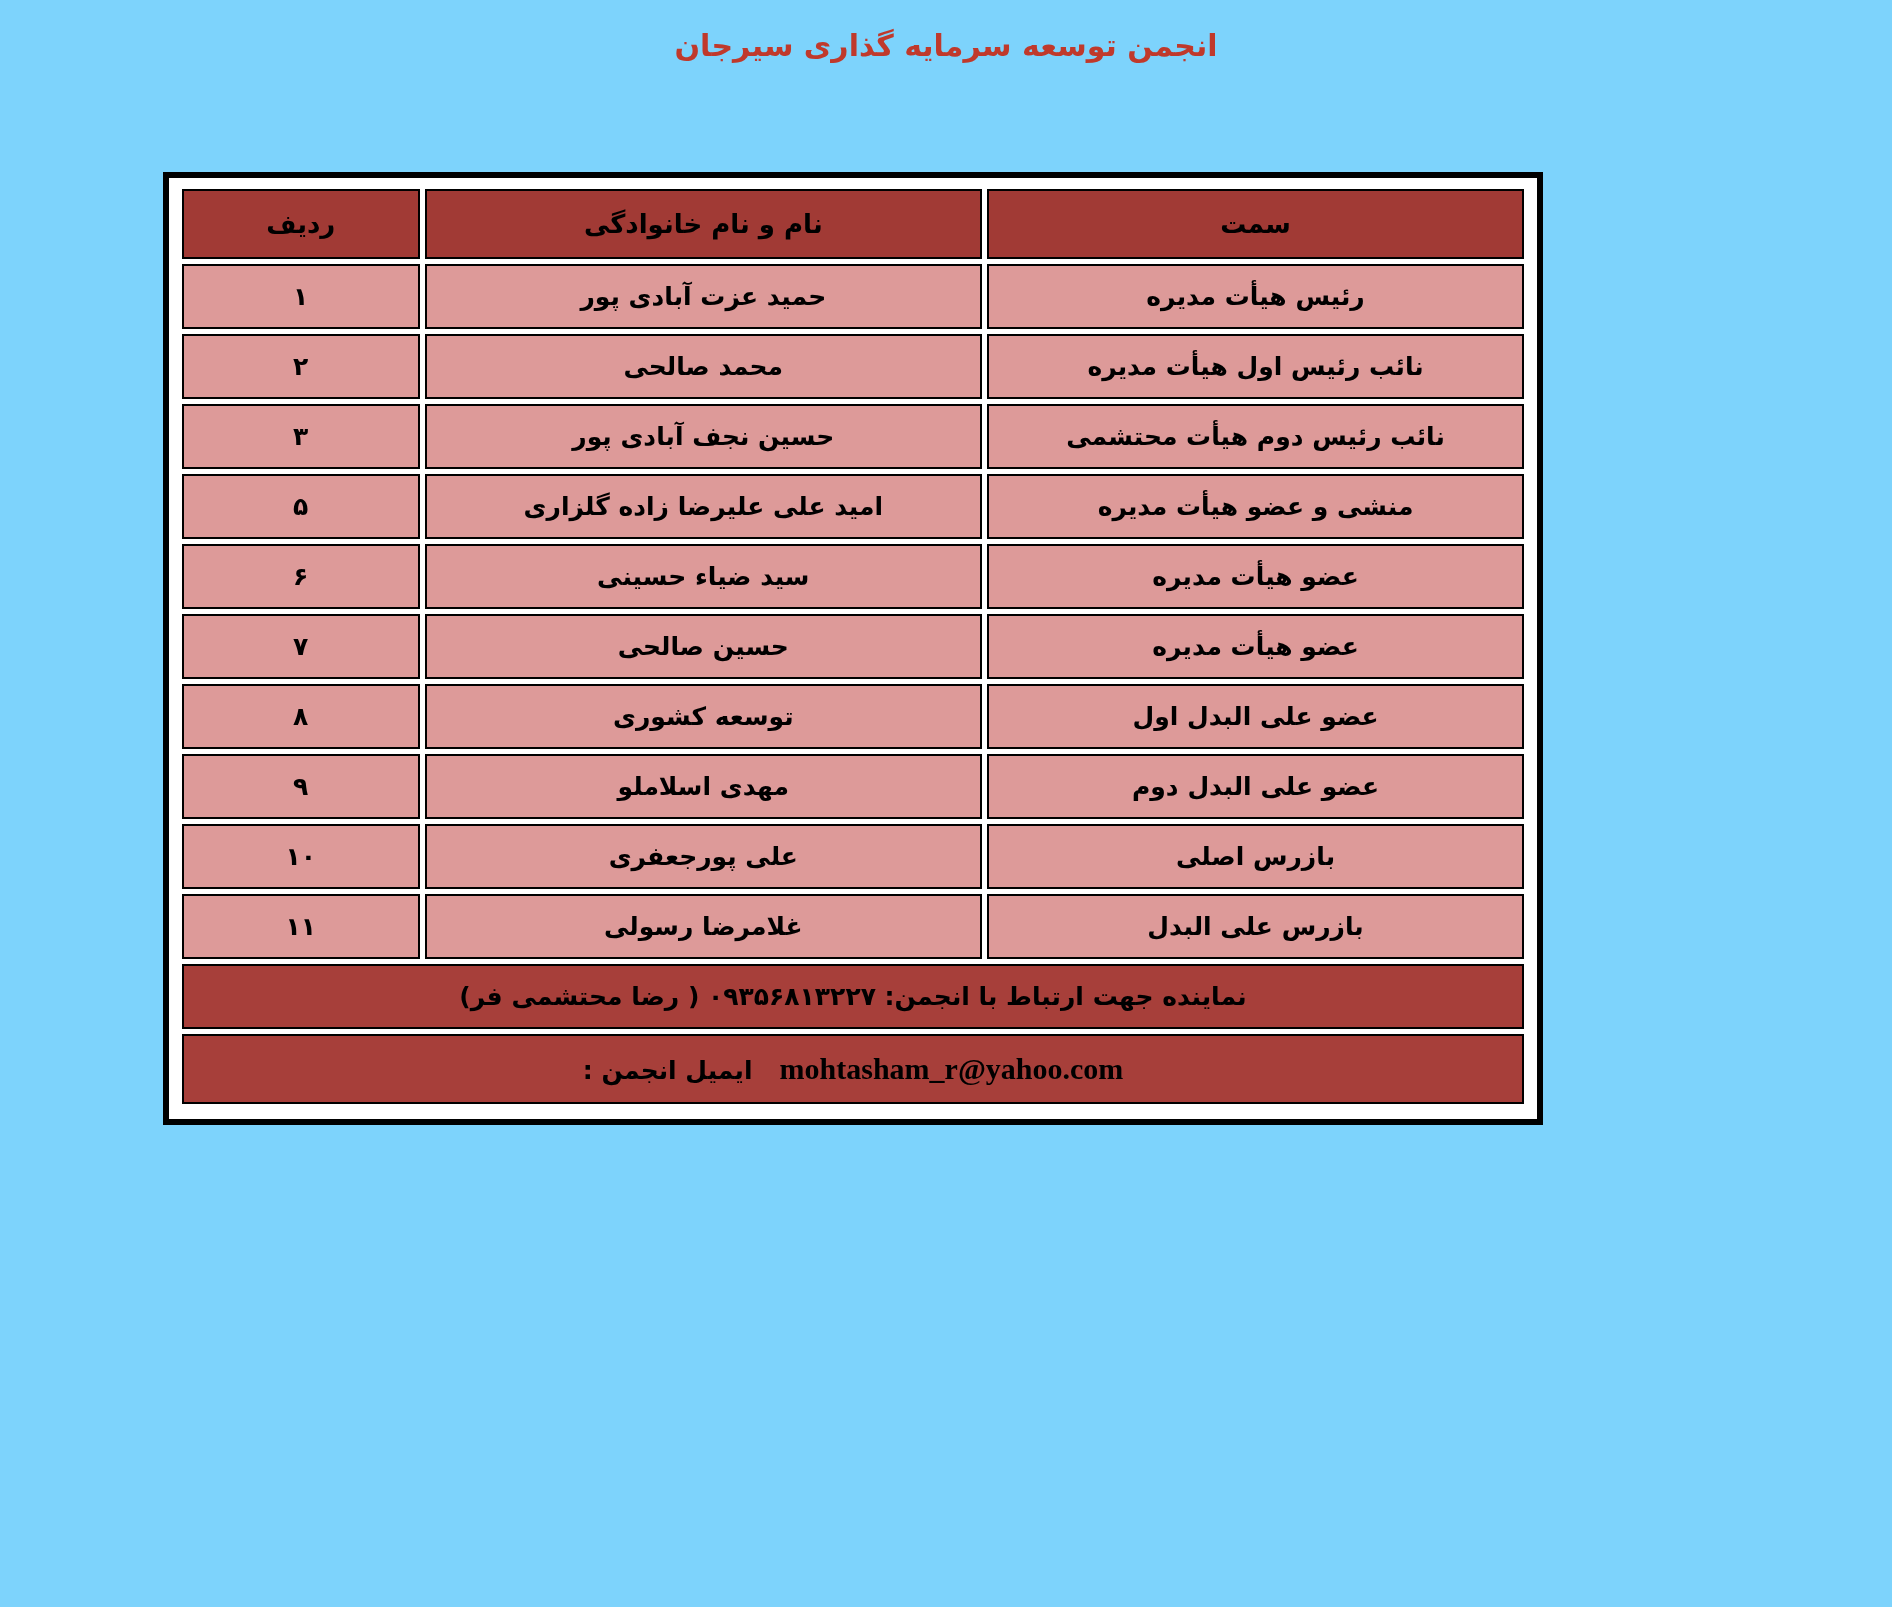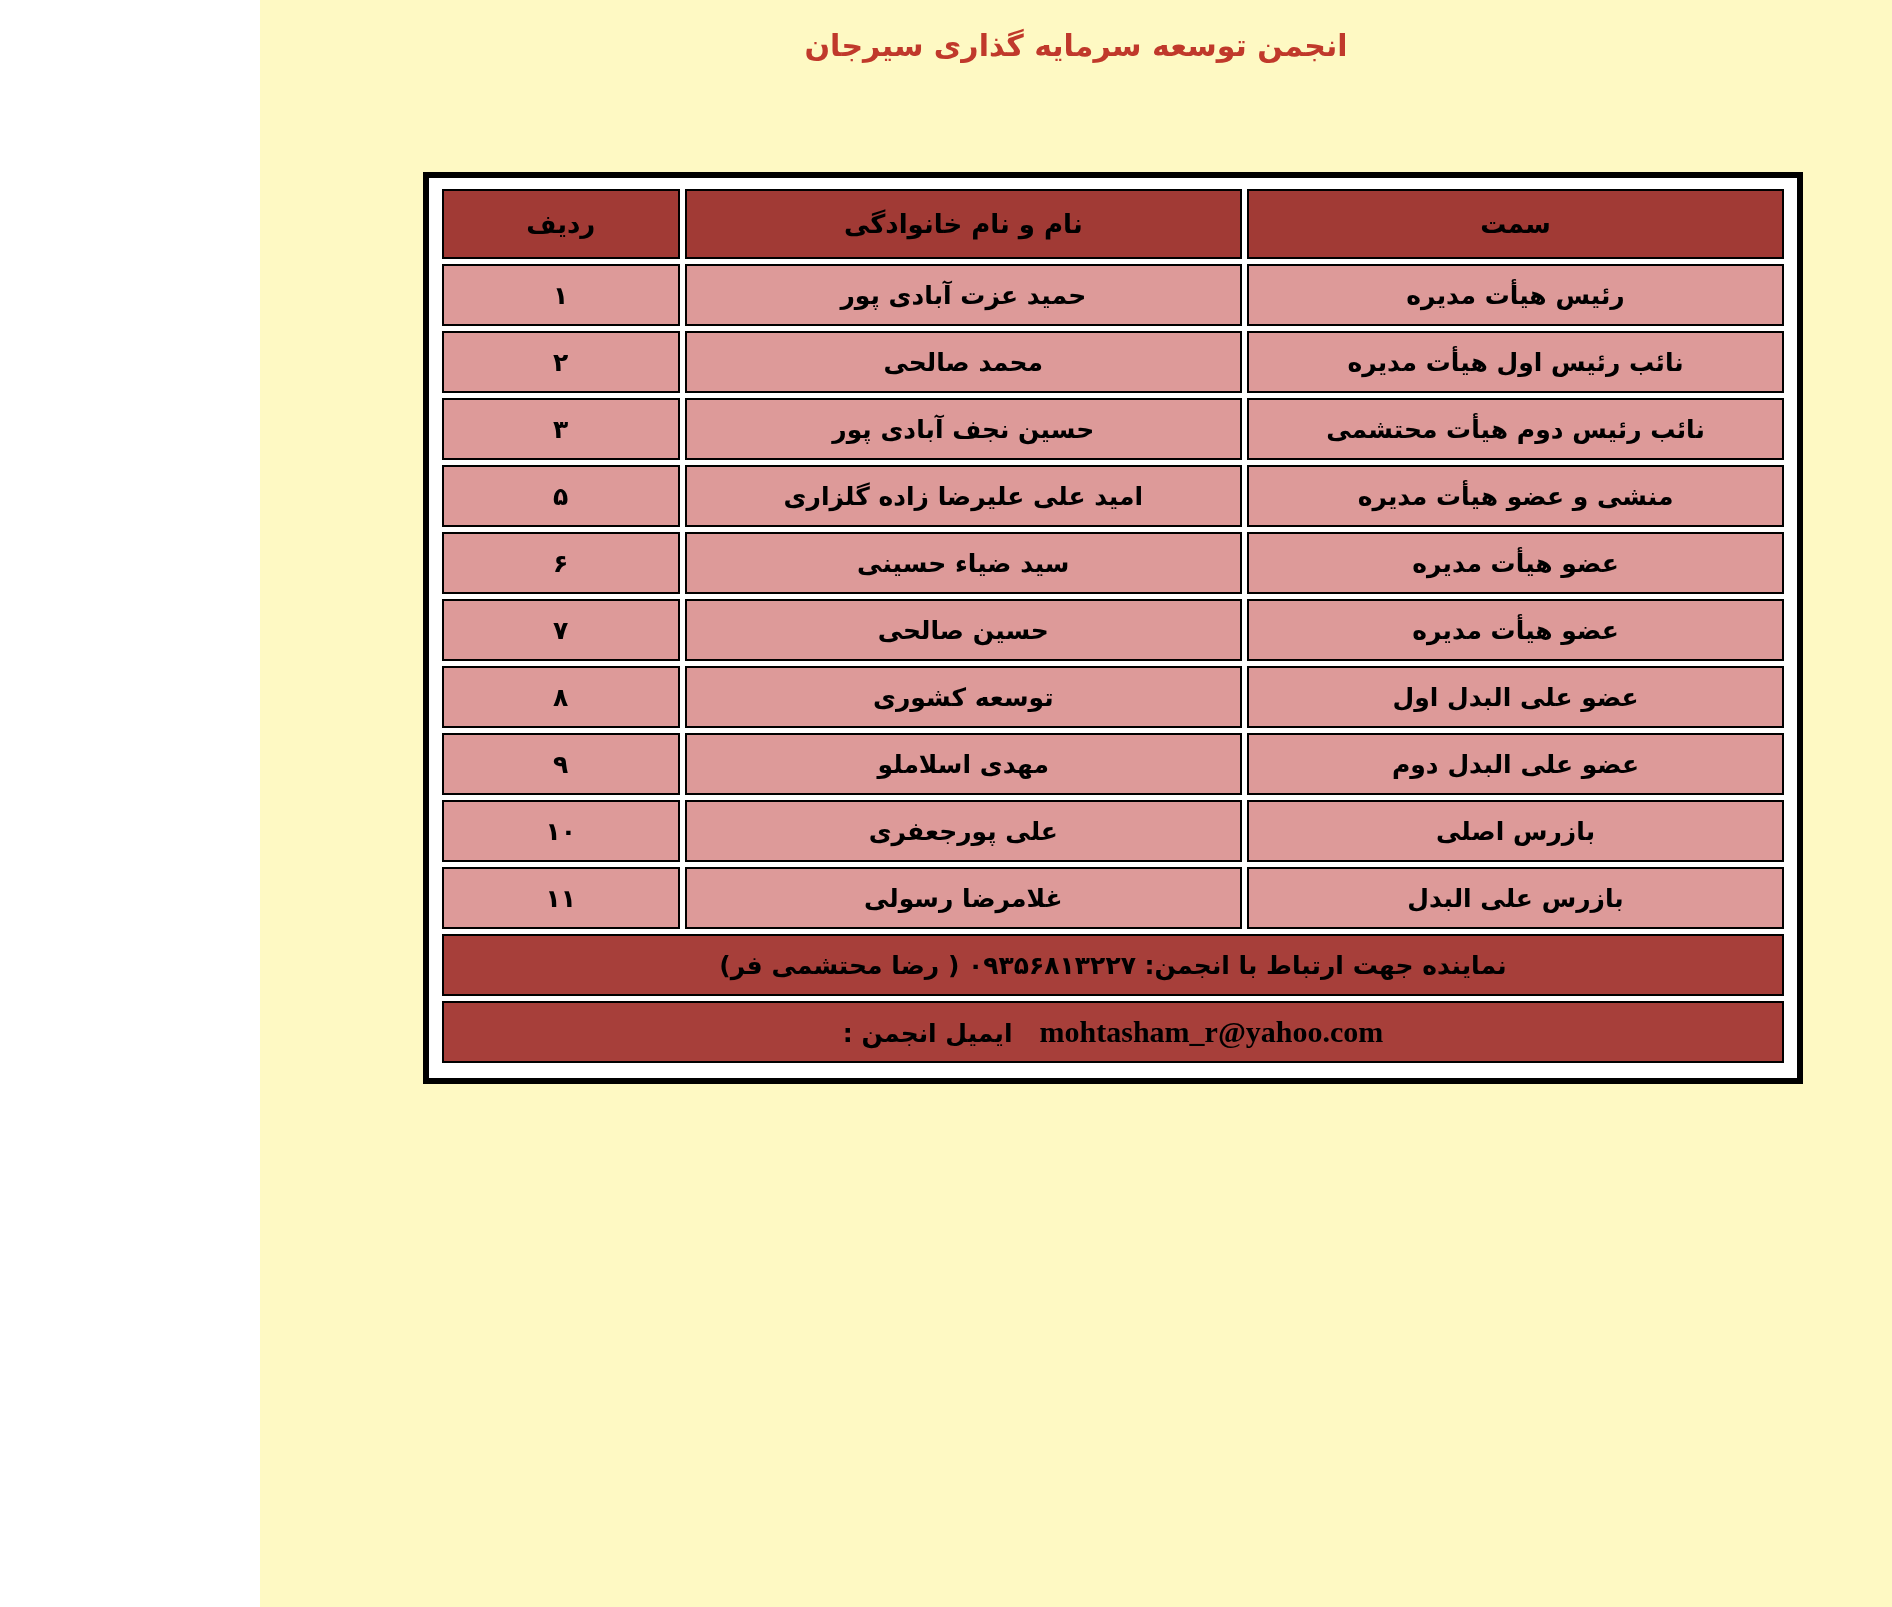--- a/index.html
+++ b/index.html
@@ -9,23 +9,23 @@
   }
   body {
     width: 1892px;
     height: 1607px;
     font-family: "DejaVu Sans", sans-serif;
     color: #000000;
     overflow: hidden;
   }
   .page {
     position: relative;
-    width: 1632px;
+    width: 1892px;
     height: 1607px;
-    background: #fef9c3;
+    background: #7dd3fc;
   }
   .doc-title {
     text-align: center;
     font-size: 30px;
     font-weight: bold;
     color: #c0392b;
     padding-top: 28px;
     letter-spacing: 0px;
   }
   .table-wrap {
@@ -45,21 +45,21 @@
     table-layout: fixed;
   }
   table.roster th,
   table.roster td {
     border: 2px solid #000000;
     text-align: center;
     vertical-align: middle;
     font-size: 25px;
     font-weight: bold;
     height: 62px;
-    padding: 2px 10px;
+    padding: 16px 10px;
     box-sizing: border-box;
   }
   table.roster thead th {
     background: #a13a35;
     color: #000000;
     font-size: 26px;
     height: 70px;
     border: 2px solid #000000;
   }
   table.roster tbody td {

